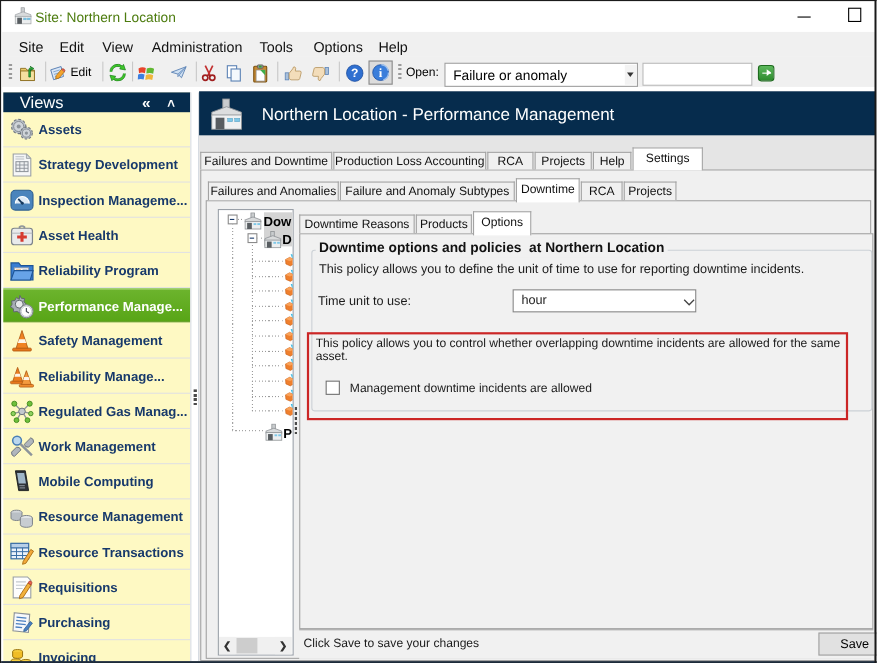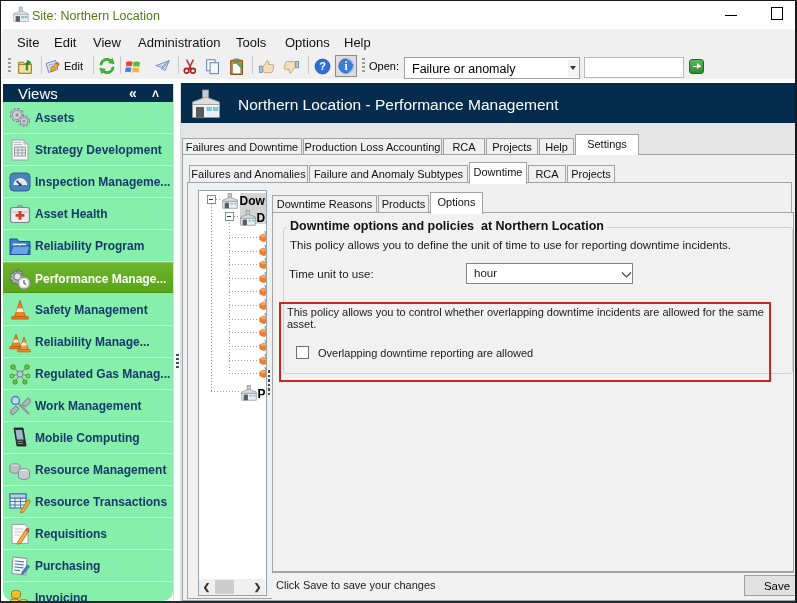--- a/index.html
+++ b/index.html
@@ -13,21 +13,21 @@
   #title .t { position:absolute; left:30px; top:7px; font-size:12.5px; color:#4d7c0f; }
   
   #menubar { position:absolute; left:1px; top:28px; width:794px; height:22px; background:#f0f0f0; }
   #menubar span { position:absolute; top:6px; font-size:13px; color:#111; }
   
   #toolbar { position:absolute; left:1px; top:50px; width:794px; height:28px; background:#f0f0f0; }
   .tsep { position:absolute; top:5px; width:1px; height:18px; background:#c8c8c8; }
   .grip { position:absolute; top:7px; width:3px; height:15px;
           background:repeating-linear-gradient(to bottom,#9a9a9a 0 2px,transparent 2px 4px); }
   
-  #sidebar { position:absolute; left:2px; top:83px; width:170px; height:517px; background:#86efac;border-radius:10px; }
+  #sidebar { position:absolute; left:2px; top:83px; width:170px; height:517px; background:#fef9c3; }
   #vhead { position:absolute; left:0; top:0; width:170px; height:18px; background:#062c4d; color:#fdfdfd; }
   #vhead .vt { position:absolute; left:15px; top:1px; font-size:15px; }
   #vhead .c1 { position:absolute; left:126px; top:1px; font-size:14px; font-weight:bold; }
   #vhead .c2 { position:absolute; left:149px; top:2.5px; font-size:12px; font-weight:bold; }
   .sitem { position:absolute; left:0; width:170px; height:32px; border-bottom:1px solid #e2e2e2; }
   .sitem .lbl { position:absolute; left:32px; top:9px; font-size:12px; font-weight:bold; color:#17396b; white-space:nowrap; }
   .sitem .ico { position:absolute; left:5px; top:4px; width:24px; height:24px; }
   .sitem.sel { background:linear-gradient(to bottom,#6cb42d,#58a517); border-top:1px solid #8cc95c; border-bottom:1px solid #4d9212; height:31px;}
   .sitem.sel .lbl { color:#fff; }
   
@@ -511,21 +511,21 @@
         <div class="txt" style="left:7px; top:3px;">hour</div>
         <svg class="abs" style="left:154px; top:6.5px;" width="11" height="8" viewBox="0 0 11 8">
             <path d="M1 1.5 L5.5 6 L10 1.5" fill="none" stroke="#444" stroke-width="1.2"></path>
           </svg>
       </div>
 
       <div class="abs" style="left:97.5px; top:218.5px; width:492px; height:80px; border:2.5px solid #cb2626;"></div>
       <div class="txt" style="left:106px; top:222.5px; font-size:11px;">This policy allows you to control whether overlapping downtime incidents are allowed for the same</div>
       <div class="txt" style="left:106px; top:234.5px; font-size:11px;">asset.</div>
       <div class="abs" style="left:115px; top:263px; width:13px; height:13px; background:#fff; border:1px solid #707070;"></div>
-      <div class="txt" style="left:137px; top:263.5px; font-size:11px;">Overlapping downtime reporting are allowed</div>
+      <div class="txt" style="left:137px; top:263.5px; font-size:11px;">Management downtime incidents are allowed</div>
 
       <div class="abs" style="left:91px; top:488.5px; width:522px; height:27px; background:#f1f1f1; border-top:1px solid #a3a3a3;"></div>
       <div class="txt" style="left:95px; top:496px; font-size:11px;">Click Save to save your changes</div>
       <div class="btn" style="left:563px; top:492px; width:66px; height:21px; line-height:20px;">Save</div>
     </div>
   </div>
 
   <div class="abs" style="left:0; top:600px; width:797px; height:2.5px; background:#1d2b3a;"></div>
 
   <div class="abs" style="left:793.5px; top:-1px; width:2.5px; height:603px; background:#191919;"></div>

